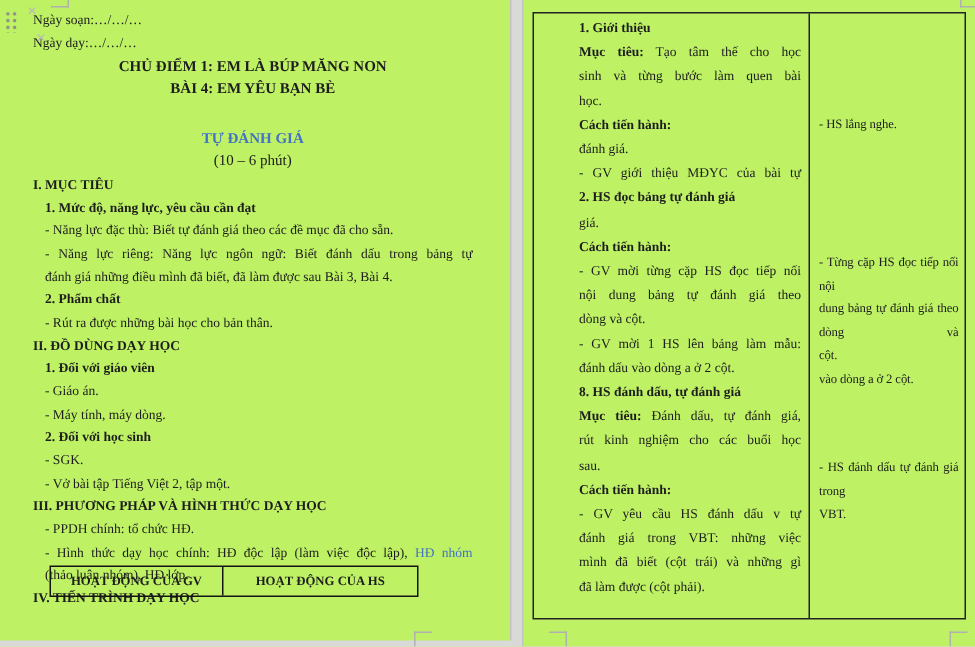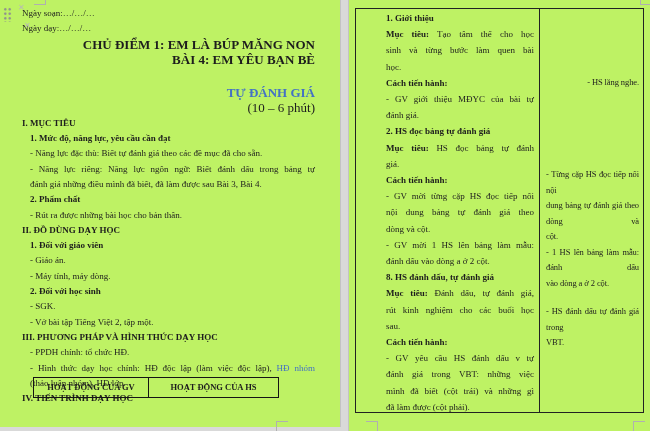--- a/index.html
+++ b/index.html
@@ -11,21 +11,21 @@
   .page{position:absolute;background:#bef264;}
   .page-left{left:0;top:0;width:341px;height:427px;border-right:1px solid #c3c3c3;box-sizing:border-box;}
   .page-right{left:348px;top:0;width:302px;height:431px;border-left:1px solid #c3c3c3;box-sizing:border-box;}
 
   
   .lp-content{position:absolute;left:22px;top:6px;width:293px;}
   .ln{line-height:15.3px;font-size:9px;white-space:nowrap;}
   .ln .bold{font-weight:700;}
   .bold{font-weight:700;}
   .blue{color:var(--accent);}
-  .ctr{text-align:right;font-size:13px;}
+  .ctr{text-align:center;font-size:10px;}
   .ind{padding-left:8px;}
   .just{white-space:normal;text-align:justify;text-align-last:justify;}
   .mt{margin-top:18px;}
 
   
   .lp-table{position:absolute;left:33px;top:377px;width:244px;height:19px;
             border:1.5px solid #141414;display:flex;box-sizing:content-box;}
   .lp-cell{height:19px;line-height:19px;text-align:center;font-weight:700;font-size:8.5px;overflow:hidden;}
   .lp-cell.c1{width:114px;border-right:1.5px solid #141414;}
   .lp-cell.c2{flex:1;}
@@ -98,50 +98,48 @@
   </div>
 
   <div class="page page-right">
     <div class="rp-table">
       <div class="rp-col gv">
           <div class="ln"><span class="bold">1. Giới thiệu</span></div>
           <div class="ln just"><span class="bold">Mục tiêu:</span><span> Tạo tâm thế cho học</span></div>
           <div class="ln just">sinh và từng bước làm quen bài</div>
           <div class="ln">học.</div>
           <div class="ln"><span class="bold">Cách tiến hành:</span></div>
+          <div class="ln">đánh giá.</div>
           <div class="ln just">- GV giới thiệu MĐYC của bài tự</div>
-          <div class="ln">đánh giá.</div>
           <div class="ln"><span class="bold">2. HS đọc bảng tự đánh giá</span></div>
-          <div class="ln just"><span class="bold">Mục tiêu:</span><span> HS đọc bảng tự đánh</span></div>
           <div class="ln">giá.</div>
           <div class="ln"><span class="bold">Cách tiến hành:</span></div>
           <div class="ln just">- GV mời từng cặp HS đọc tiếp nối</div>
           <div class="ln just">nội dung bảng tự đánh giá theo</div>
           <div class="ln">dòng và cột.</div>
           <div class="ln just">- GV mời 1 HS lên bảng làm mẫu:</div>
           <div class="ln">đánh dấu vào dòng a ở 2 cột.</div>
           <div class="ln"><span class="bold">8. HS đánh dấu, tự đánh giá</span></div>
           <div class="ln just"><span class="bold">Mục tiêu:</span><span> Đánh dấu, tự đánh giá,</span></div>
           <div class="ln just">rút kinh nghiệm cho các buổi học</div>
           <div class="ln">sau.</div>
           <div class="ln"><span class="bold">Cách tiến hành:</span></div>
           <div class="ln just">- GV yêu cầu HS đánh dấu v tự</div>
           <div class="ln just">đánh giá trong VBT: những việc</div>
           <div class="ln just">mình đã biết (cột trái) và những gì</div>
           <div class="ln">đã làm được (cột phải).</div>
         </div>
       <div class="rp-col hs">
-          <div class="blk" style="top: 66px; text-align: right;">
+          <div class="blk" style="top: 66px;">
             <div class="ln">- HS lắng nghe.</div>
           </div>
           <div class="blk" style="top: 158px;">
             <div class="ln just">- Từng cặp HS đọc tiếp nối nội</div>
             <div class="ln just">dung bảng tự đánh giá theo dòng và</div>
             <div class="ln">cột.</div>
-            <div class="ln just">- 1 HS lên bảng làm mẫu: đánh dấu</div>
             <div class="ln">vào dòng a ở 2 cột.</div>
           </div>
           <div class="blk" style="top: 295px;">
             <div class="ln just">- HS đánh dấu tự đánh giá trong</div>
             <div class="ln">VBT.</div>
           </div>
         </div>
     </div>
   </div>
 

